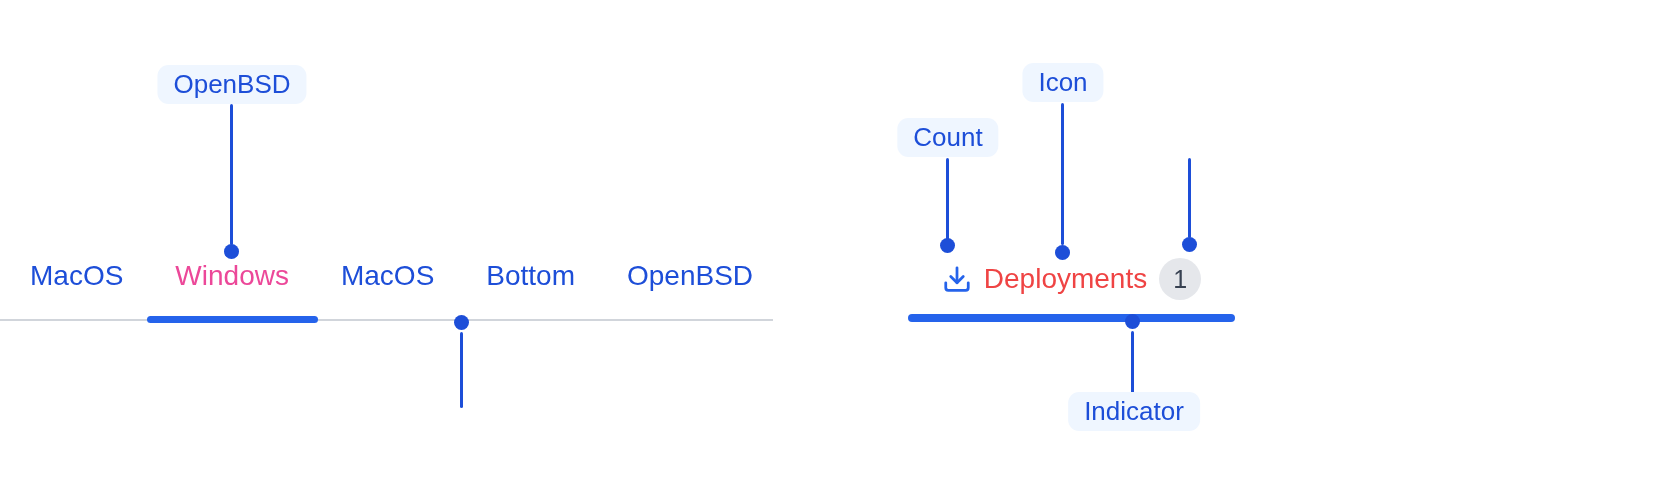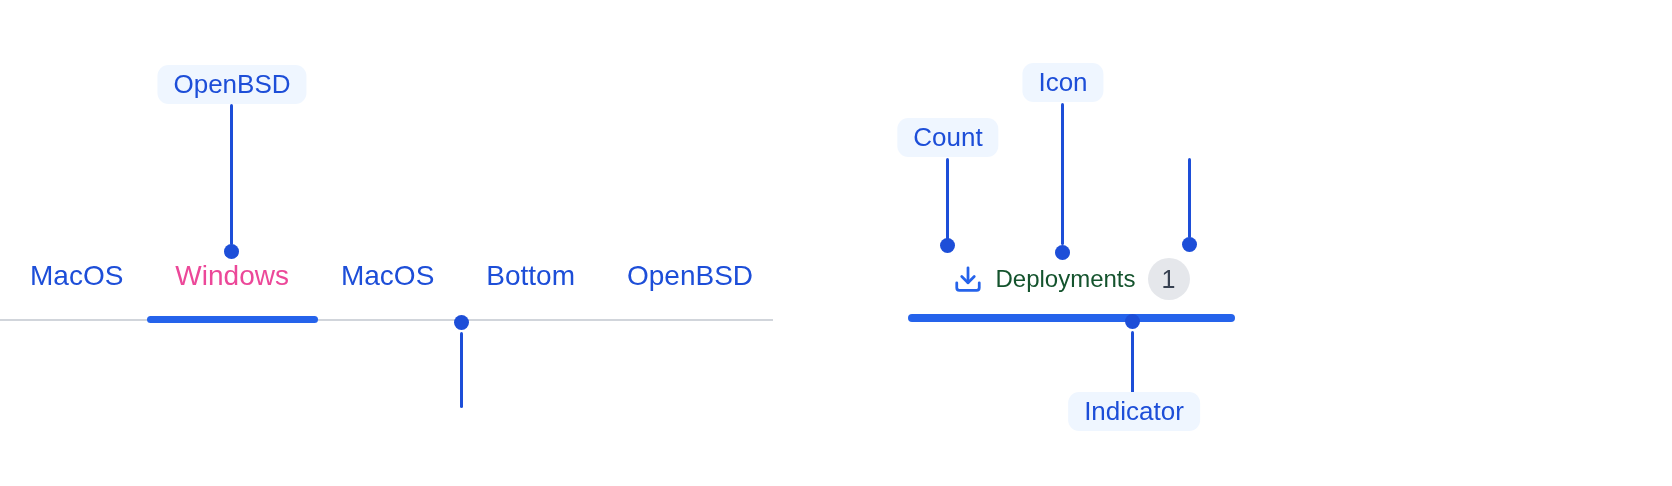--- a/index.html
+++ b/index.html
@@ -27,21 +27,21 @@
     color:#1d4ed8; cursor:pointer;
   }
   .tab.active { color:#ec4899; }
   .baseline  { position:absolute; left:0; top:319px; width:773px; height:2px; background:#d1d5db; }
   .underline { position:absolute; left:147px; top:316px; width:171px; height:7px;
                background:#2563eb; border-radius:4px; }
 
   
   .deploy-tab { position:absolute; left:908px; top:252px; width:327px; cursor:pointer; }
   .deploy-row { display:flex; align-items:center; justify-content:center; gap:12px; height:54px; }
-  .deploy-label { font-size:24px; color:#14532d; }
+  .deploy-label { font-size:28px; color:#ef4444; }
   .badge {
     width:42px; height:42px; border-radius:50%;
     background:#e5e7eb; color:#374151; font-size:25px;
     display:flex; align-items:center; justify-content:center;
   }
   .indicator { height:8px; border-radius:4px; background:#2563eb; margin-top:8px; }
   .dl-icon { display:block; }
 </style>
 </head>
 <body>

